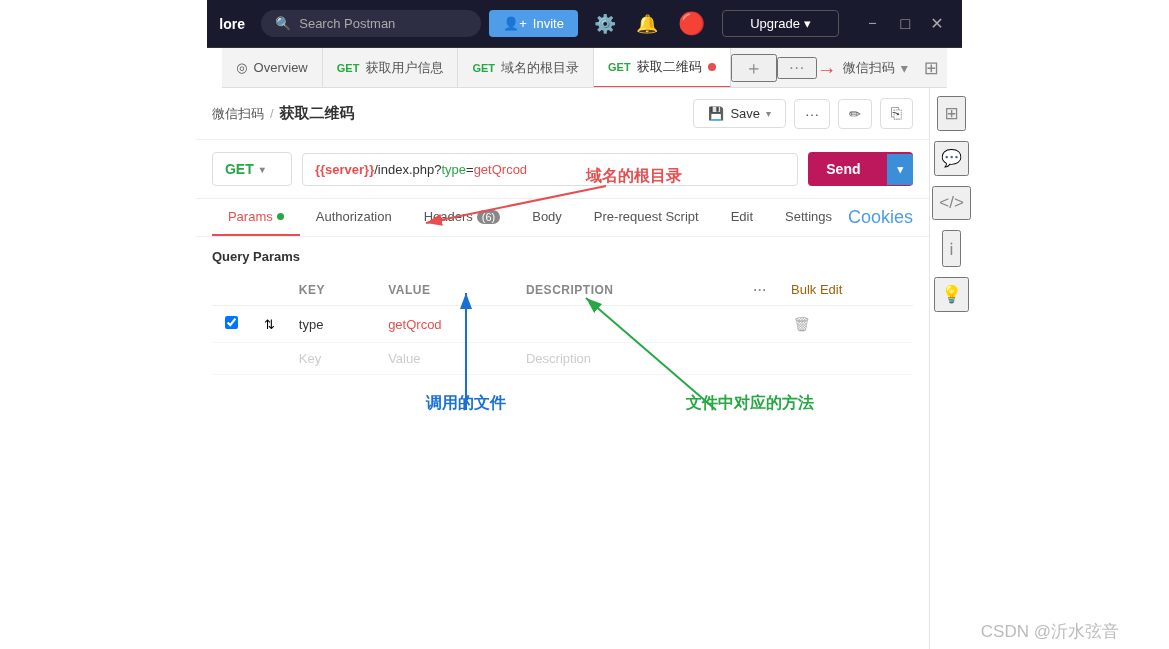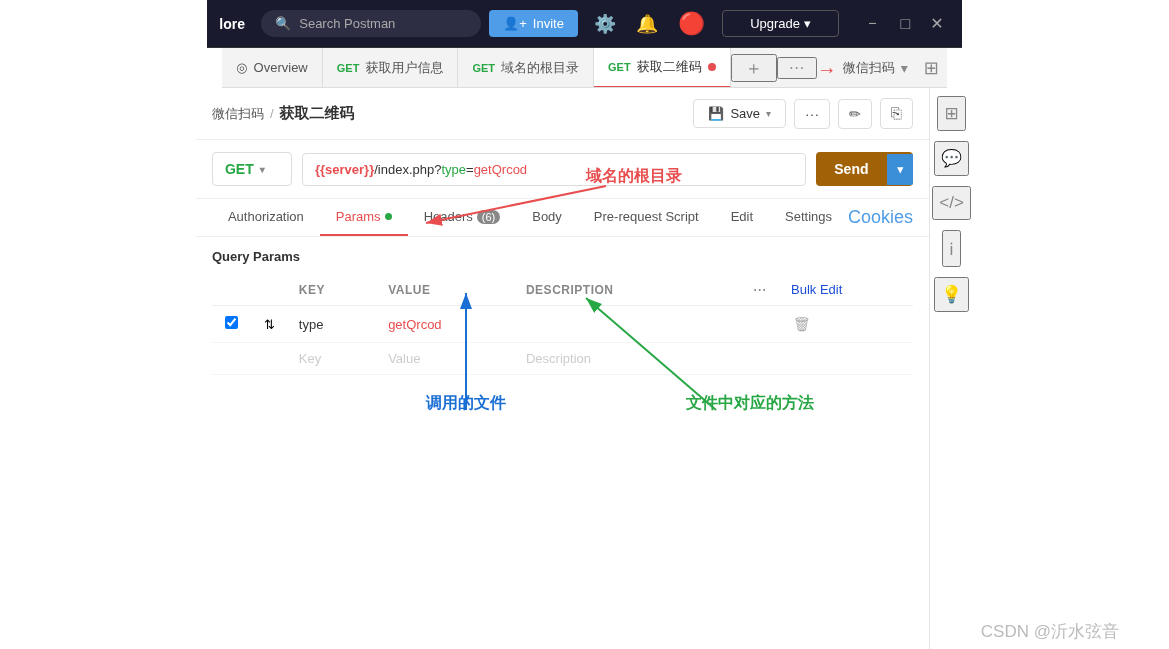--- a/index.html
+++ b/index.html
@@ -78,21 +78,21 @@
     .method-dropdown .chevron { color: #888; font-size: 10px; }
     .url-input-wrap {
       flex: 1; border: 1px solid #ddd; border-radius: 4px; padding: 8px 12px;
       font-size: 13px; display: flex; align-items: center; gap: 0; background: #fff;
     }
     .url-var { color: #e84e4f; font-weight: 600; }
     .url-path { color: #333; }
     .url-param-key { color: #28a745; }
     .url-param-val { color: #e84e4f; }
     .send-btn {
-      display: flex; align-items: center; gap: 0; background: #a16207; color: #fff;
+      display: flex; align-items: center; gap: 8px; background: #be185d; color: #fff;
       border: none; border-radius: 4px; font-size: 14px; font-weight: 600; cursor: pointer;
       overflow: hidden;
     }
     .send-main { padding: 9px 18px; }
     .send-chevron { padding: 9px 10px; background: #3a8fd8; border-left: 1px solid #3a8fd8; font-size: 11px; }
 
     
     .req-tabs {
       display: flex; align-items: center; padding: 0 16px; border-bottom: 1px solid #eee;
       background: #fff; gap: 0;
@@ -114,21 +114,21 @@
       text-align: left; font-size: 12px; font-weight: 600; color: #888; padding: 8px 12px;
       border-bottom: 1px solid #eee; text-transform: uppercase; letter-spacing: 0.5px;
     }
     .params-table td { padding: 8px 12px; font-size: 13px; border-bottom: 1px solid #f5f5f5; vertical-align: middle; }
     .params-table .key-col { color: #333; }
     .params-table .val-col { color: #e84e4f; }
     .params-table .placeholder { color: #ccc; }
     .check-col { width: 40px; text-align: center; }
     .filter-col { width: 20px; }
     .delete-btn { background: none; border: none; cursor: pointer; color: #aaa; font-size: 14px; padding: 2px; }
-    .bulk-edit-btn { background: none; border: none; cursor: pointer; color: #1d4ed8; font-size: 13px; padding: 0; }
+    .bulk-edit-btn { background: none; border: none; cursor: pointer; color: #a16207; font-size: 13px; padding: 0; }
 
     
     .arrows-overlay { position: absolute; top: 0; left: 0; pointer-events: none; }
 
     
     .main-content { position: relative; background: #fff; }
     .content-wrap { margin-right: 44px; }
 
     .right-icons-bar {
       position: absolute; right: 0; top: 0; width: 44px; background: #fff;
@@ -237,26 +237,26 @@
           <span class="url-var">{{server}}</span>
           <span class="url-path">/index.php?<span class="url-param-key">type</span>=<span class="url-param-val">getQrcod</span></span>
         </div>
         <button class="send-btn">
           <span class="send-main">Send</span>
           <span class="send-chevron">▾</span>
         </button>
       </div>
 
       <div class="req-tabs">
-        <div class="req-tab">
-          <span>Authorization</span>
-        </div>
         <div class="req-tab active">
           <span>Params</span>
           <span class="tab-badge"></span>
+        </div>
+        <div class="req-tab">
+          <span>Authorization</span>
         </div>
         <div class="req-tab">
           <span>Headers</span>
           <span class="count-badge">(6)</span>
         </div>
         <div class="req-tab">
           <span>Body</span>
         </div>
         <div class="req-tab">
           <span>Pre-request Script</span>

